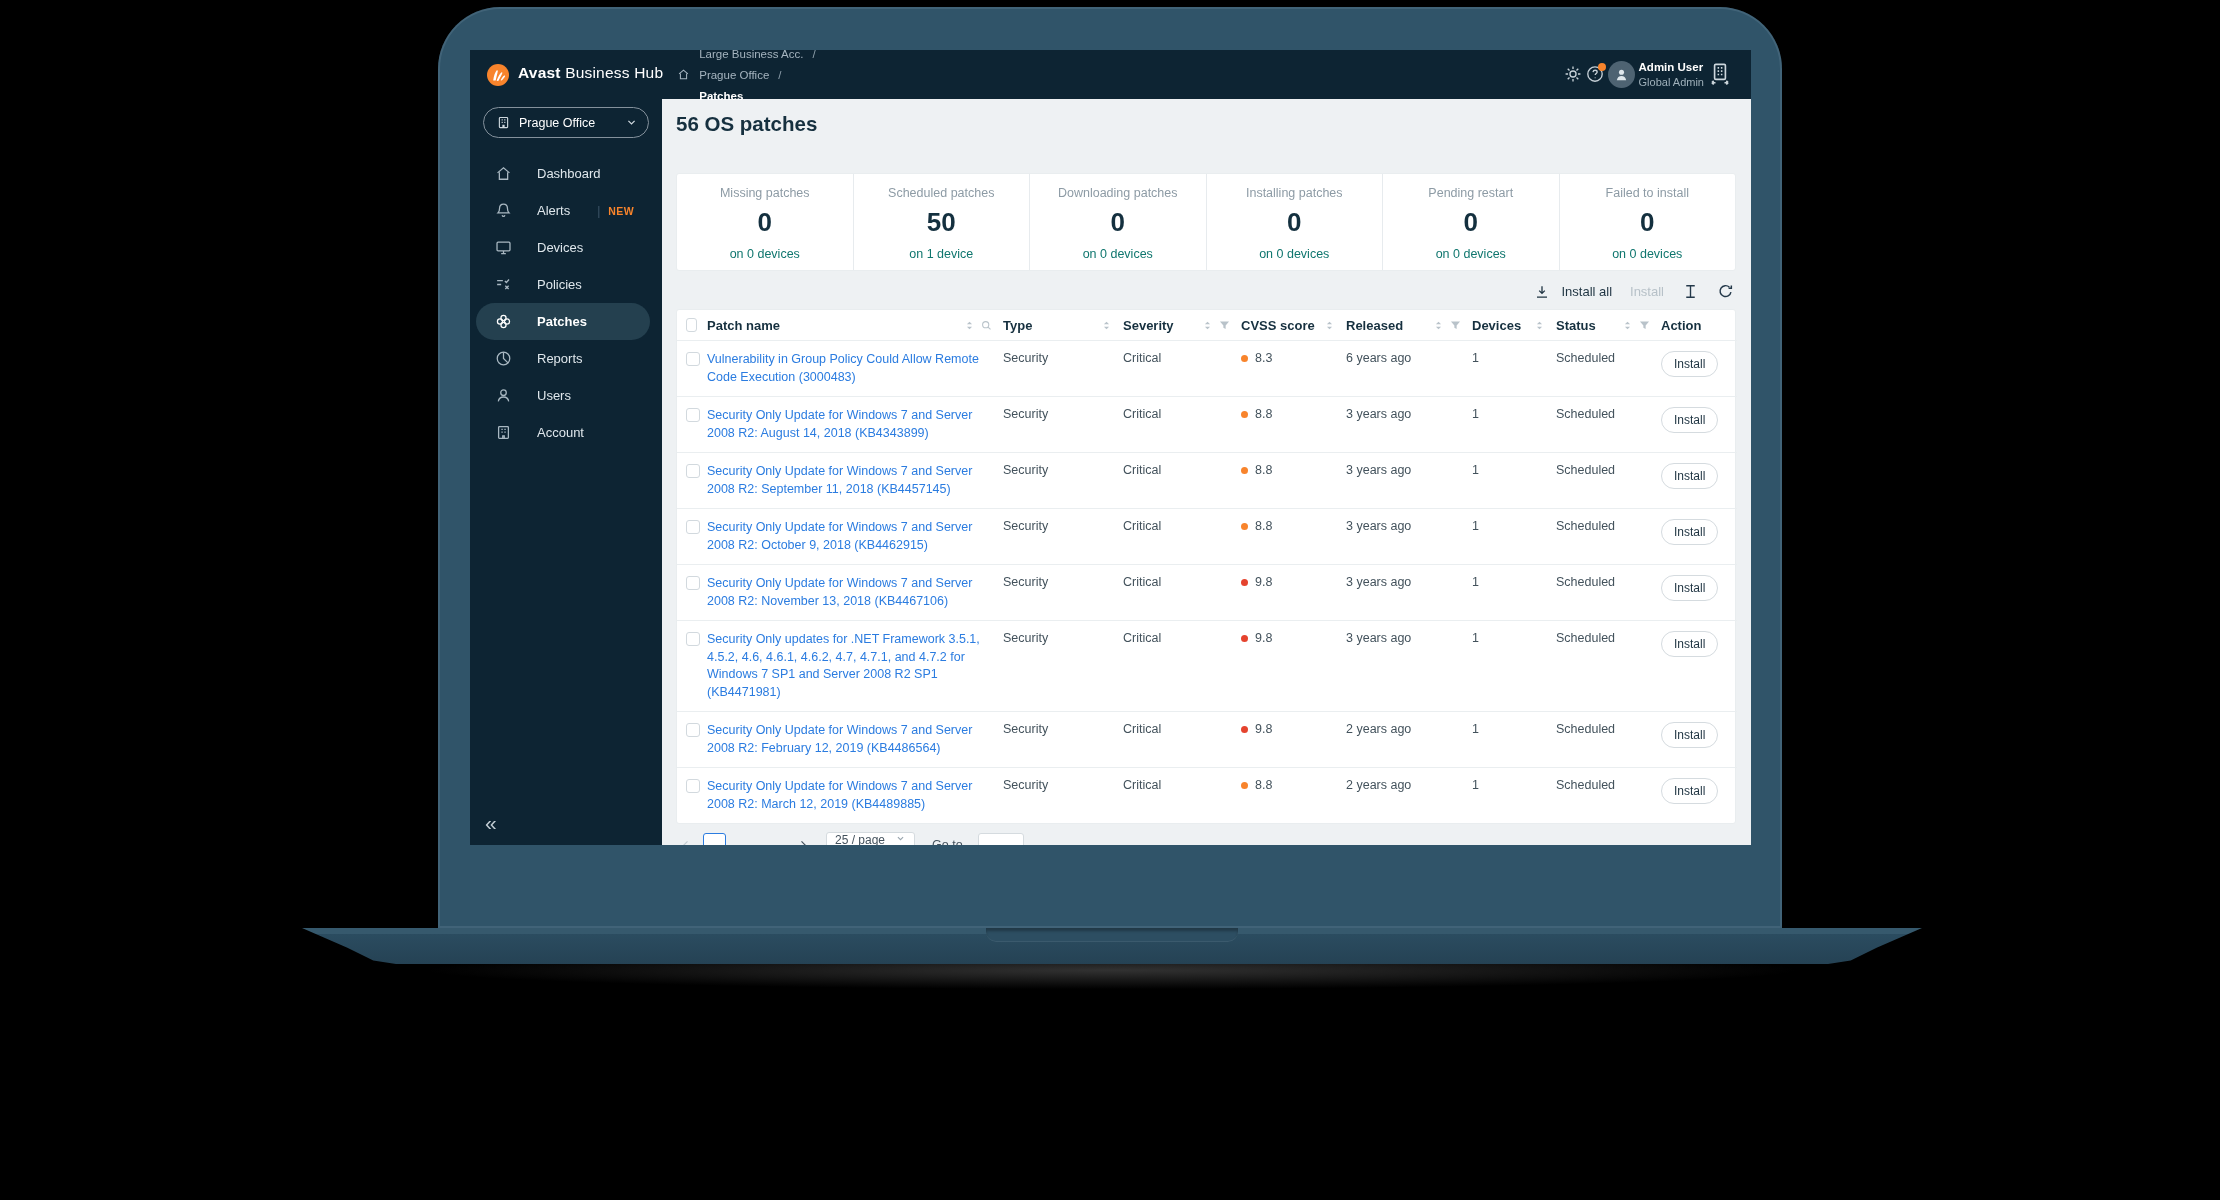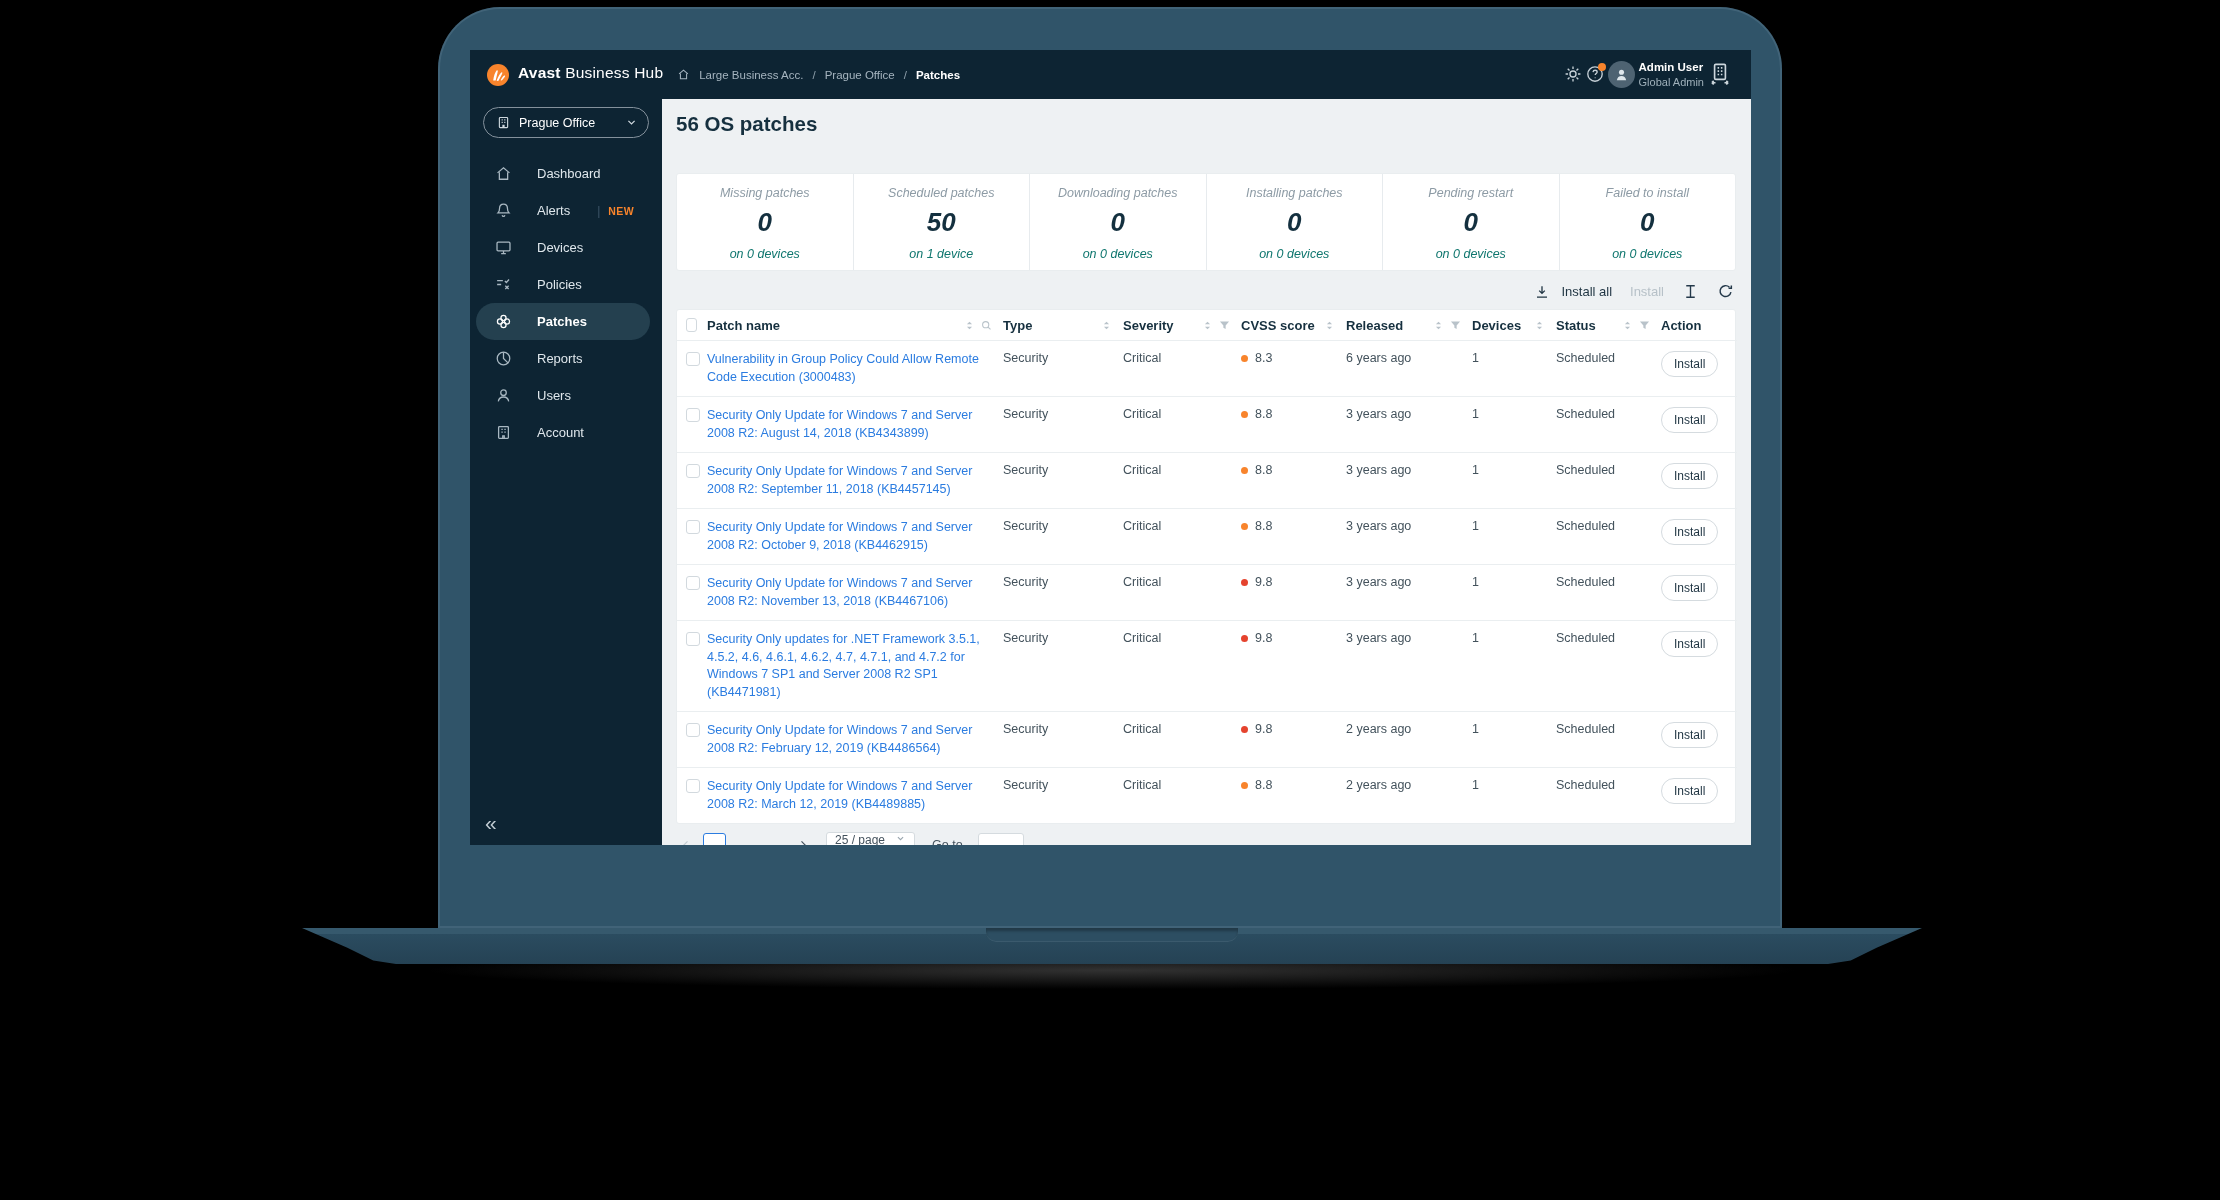--- a/index.html
+++ b/index.html
@@ -59,21 +59,21 @@
   .collapse{position:absolute;left:15px;bottom:12px;font-size:21px;color:#c3ced5;cursor:pointer;line-height:1;}
 
   
   .main{position:absolute;left:192px;top:49px;right:0;bottom:0;background:#eef1f3;
         padding:13px 15px 0 14px;box-sizing:border-box;}
   .page-title{font-size:20.5px;font-weight:700;color:#16303f;}
   .tabs{display:flex;gap:38px;margin-top:16px;}
   .tab{font-size:13px;color:#5c6c77;padding-bottom:8px;border-bottom:3px solid transparent;cursor:pointer;}
   .tab.active{color:#14303f;border-bottom-color:#16303f;}
 
-  .stats{margin-top:10px;background:#fff;border:1px solid #e9edef;border-radius:3px;height:98px;display:flex;box-sizing:border-box;font-style:italic;}
+  .stats{margin-top:10px;background:#fff;border:1px solid #e9edef;border-radius:3px;height:98px;display:flex;box-sizing:border-box;}
   .stat{flex:1;text-align:center;padding-top:12px;}
   .stat + .stat{border-left:1px solid #e7ebee;}
   .stat-label{font-size:12.5px;color:#8d9ba5;}
   .stat-value{font-size:26px;font-weight:700;color:#14303f;margin-top:7px;}
   .stat-sub{font-size:12.5px;color:#0f766e;margin-top:9px;}
 
   .toolbar{display:flex;align-items:center;justify-content:flex-end;gap:18px;margin:12px 2px 9px 0;
            font-size:13px;color:#1f3442;}
   .tool-link{display:flex;align-items:center;gap:11px;cursor:pointer;}
   .tool-link .ti{width:16px;height:16px;display:inline-flex;}
@@ -136,21 +136,21 @@
       </span>
       <span class="brand-text"><b>Avast</b> <span>Business Hub</span></span>
     </div>
     <div class="breadcrumb">
       <span class="tb-icon" style="width:13px;height:13px;color:#a5b4bf;">
         <svg viewBox="0 0 16 16" fill="none" stroke="currentColor" stroke-width="1.3">
             <path d="M2.6 7.3 8 2.7l5.4 4.6"></path>
             <path d="M4.2 6.8v6.4h7.6V6.8"></path>
           </svg>
       </span>
-      <span style="display:flex;gap:9px;">
+      <span style="display:flex;gap:9px;flex-direction:column;">
           <span class="crumb-wrap">
     <span class="crumb">Large Business Acc.</span>
     <span class="crumb-sep">/</span>
   </span>
           <span class="crumb-wrap">
     <span class="crumb">Prague Office</span>
     <span class="crumb-sep">/</span>
   </span>
           <span class="crumb-wrap active">
     <span class="crumb">Patches</span>

